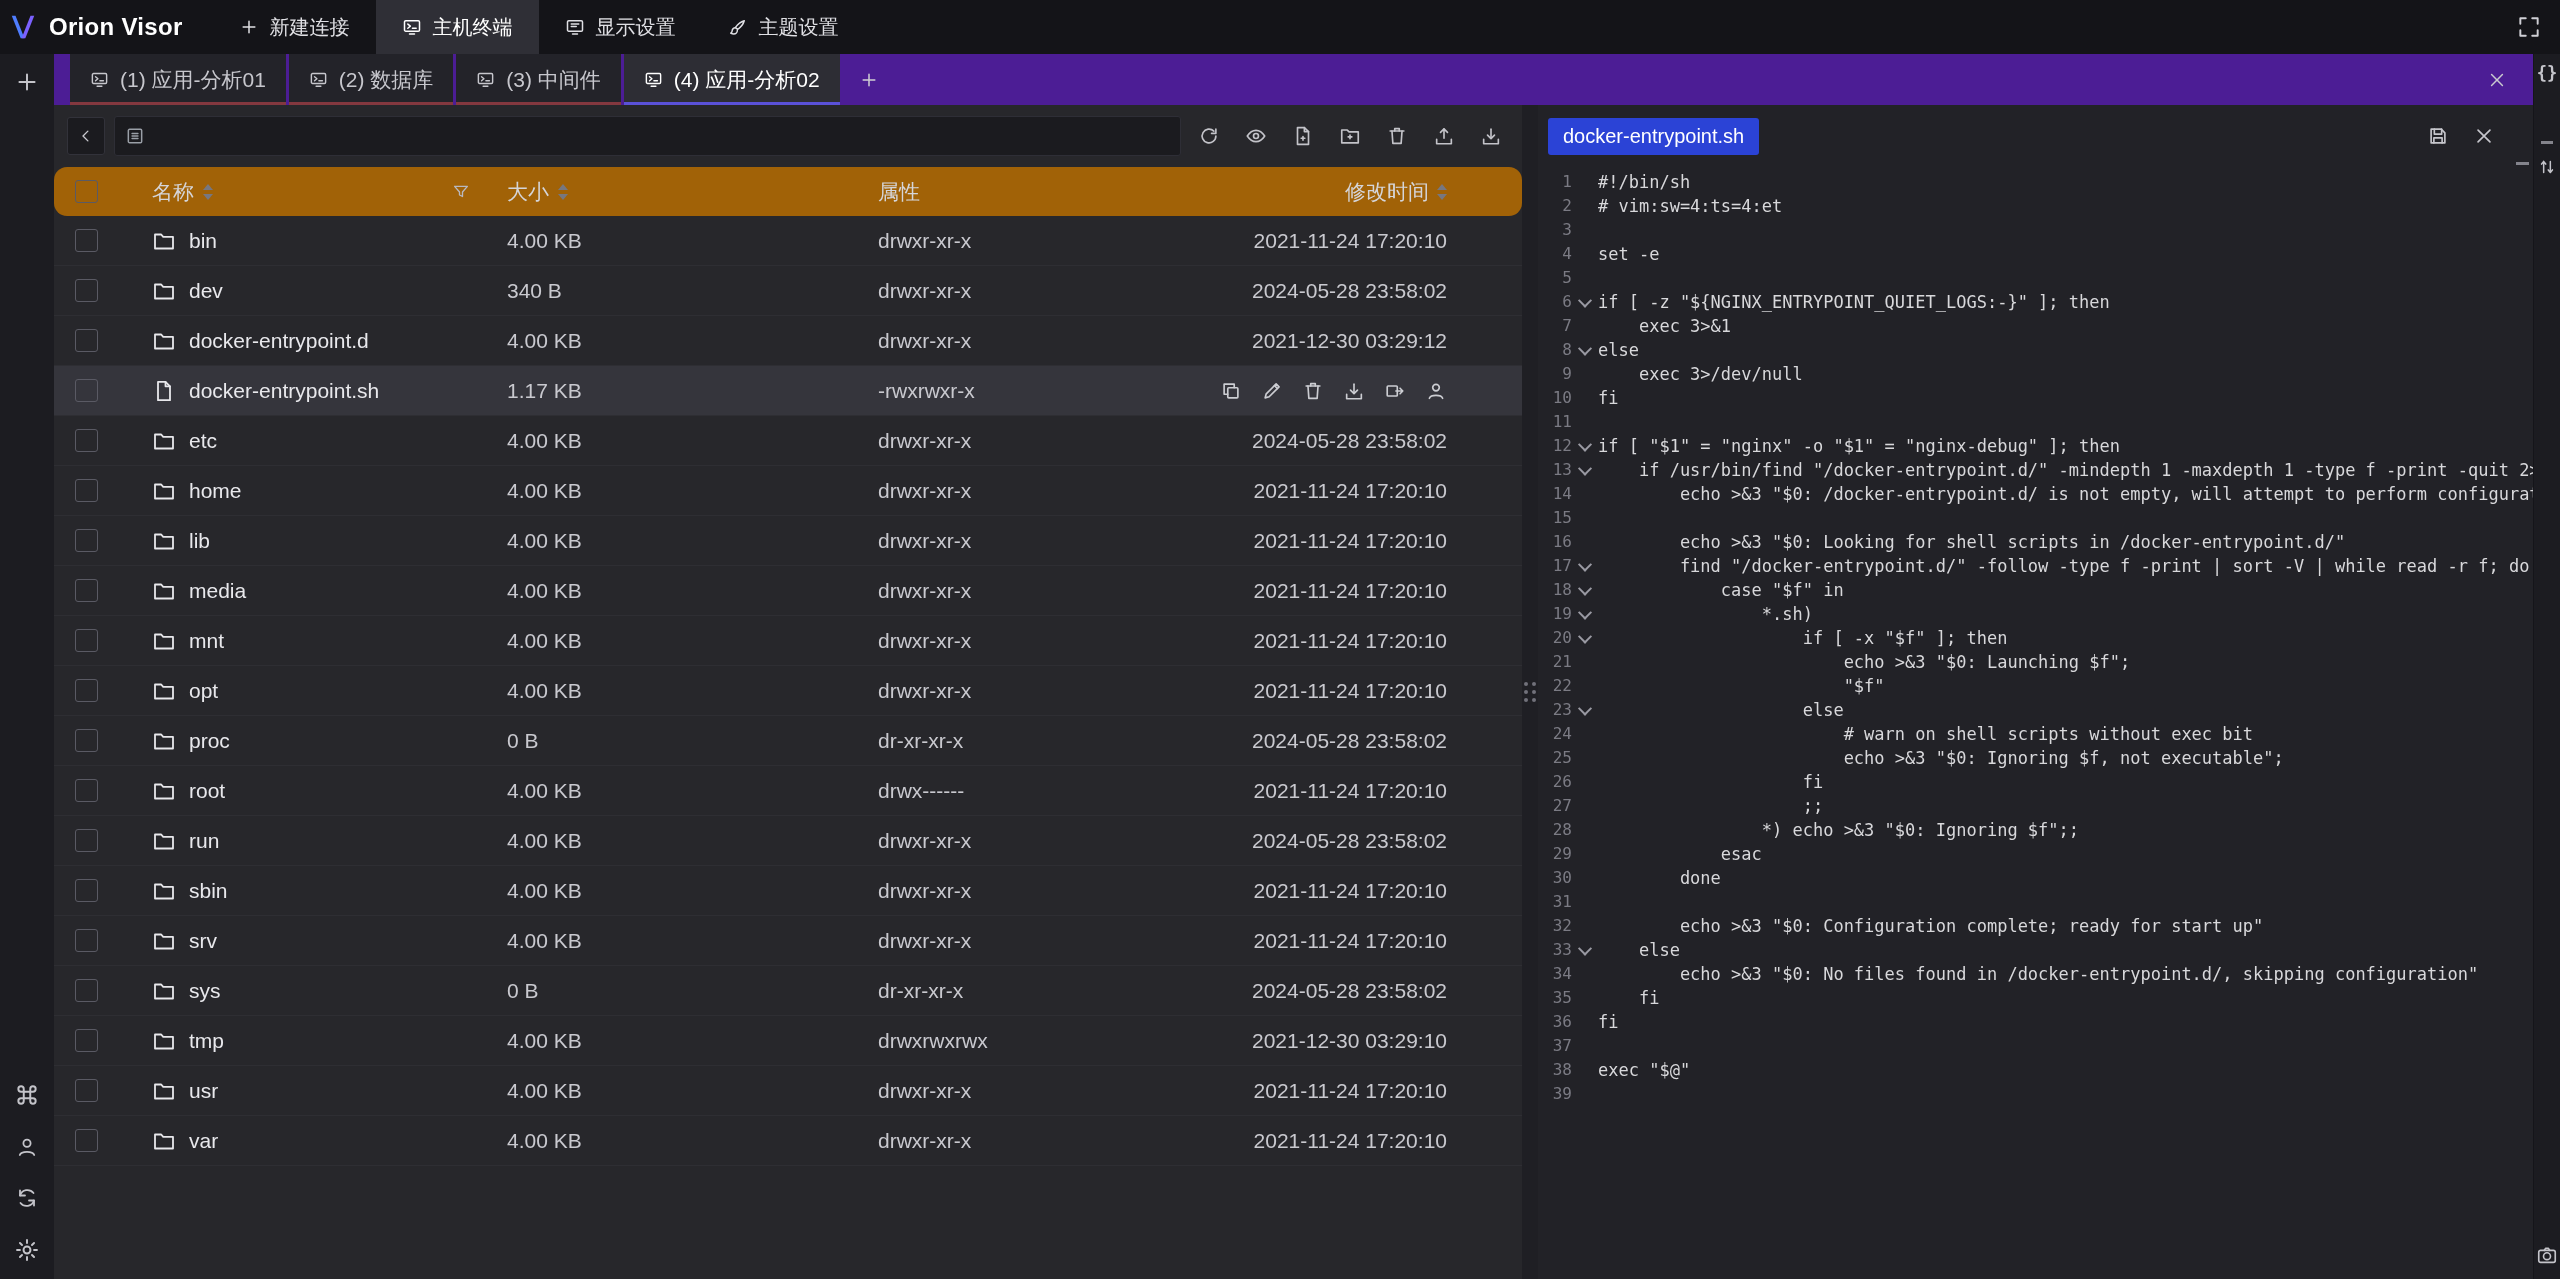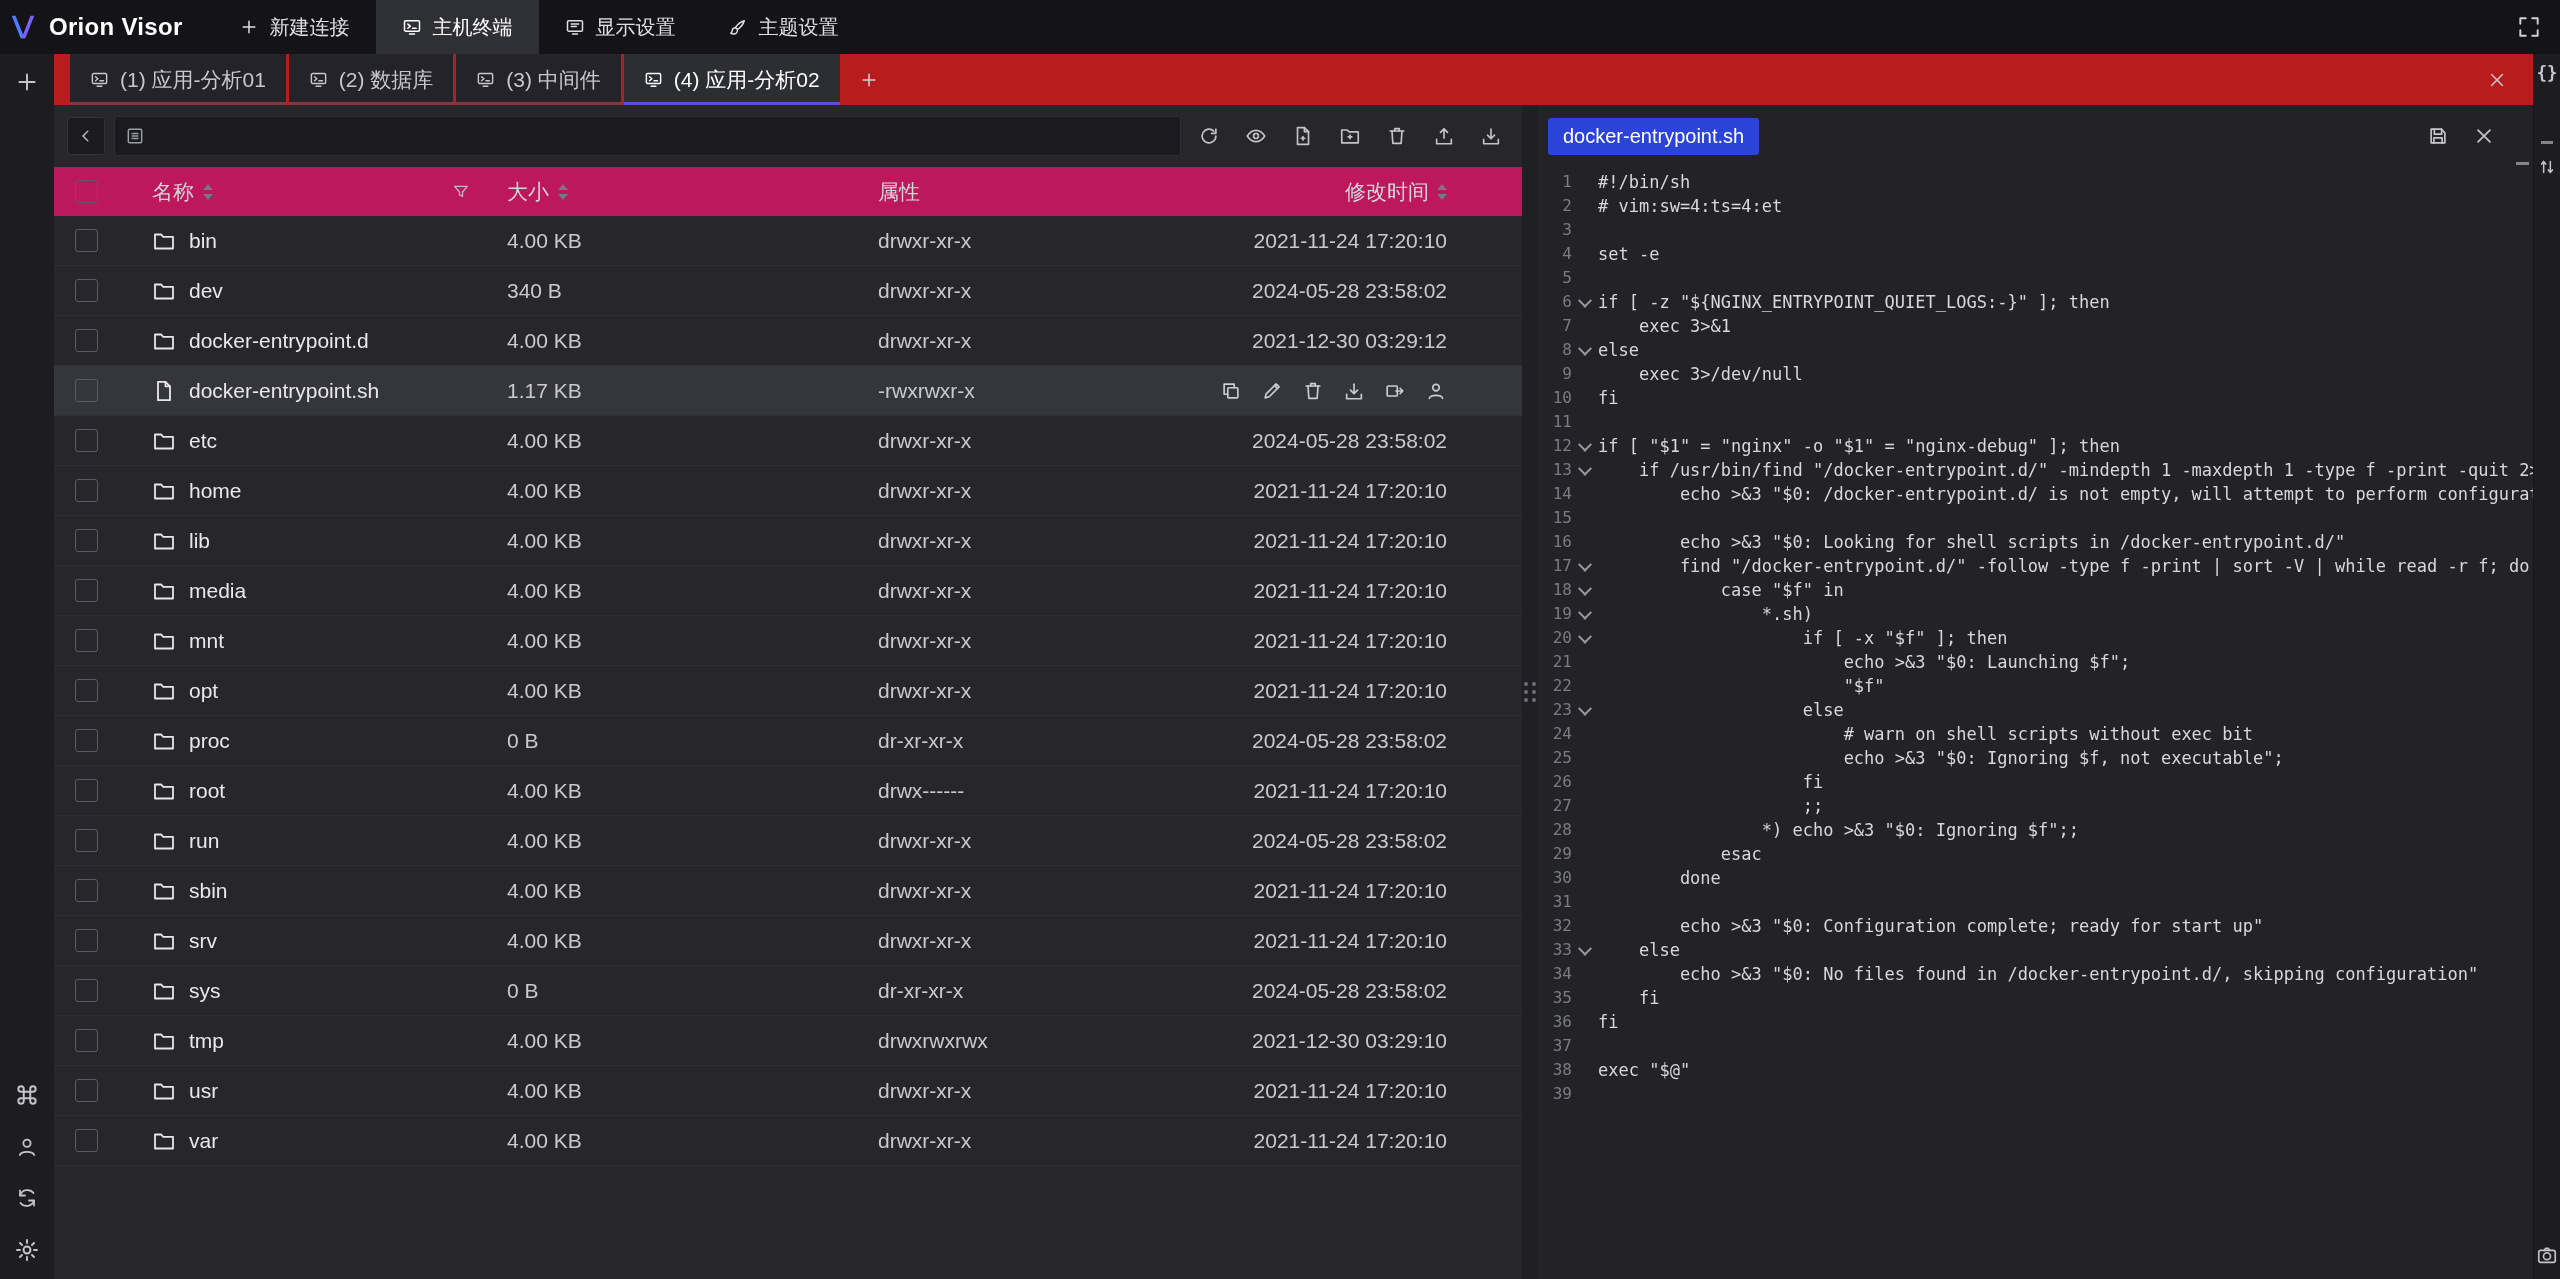--- a/index.html
+++ b/index.html
@@ -25,41 +25,41 @@
 
   
   .mainrow{display:flex;height:1225px;}
   .left-strip{width:54px;flex:none;background:#1c1c21;display:flex;flex-direction:column;align-items:center;position:relative;color:#c4c4ca;}
   .strip-plus{margin-top:15px;}
   .strip-bottom{position:absolute;bottom:0;left:0;right:0;display:flex;flex-direction:column;align-items:center;gap:27px;padding-bottom:16px;}
 
   .center{flex:1;display:flex;flex-direction:column;min-width:0;}
 
   
-  .tabbar{height:51px;flex:none;background:#b91c1c;display:flex;align-items:stretch;padding-left:16px;}
+  .tabbar{height:51px;flex:none;background:#4c1d95;display:flex;align-items:stretch;padding-left:16px;}
   .tab{position:relative;display:flex;align-items:center;gap:11px;padding:0 20px;margin-right:3px;background:#232329;color:#c7c7cd;font-size:21px;white-space:nowrap;}
   .tab::after{content:"";position:absolute;left:0;right:0;bottom:0;height:3px;background:var(--tab-idle-underline,#83383f);}
   .tab.active{background:#2d2d34;color:#ffffff;}
   .tab.active::after{background:var(--tab-active-underline,#5a51d8);}
   .newtab{width:52px;display:flex;align-items:center;justify-content:center;color:#cfcfd4;}
   .tabbar-close{margin-left:auto;display:flex;align-items:center;padding-right:26px;color:#c9c9cf;}
 
   
   .panels{flex:1;display:flex;min-height:0;}
 
   
   .file-panel{width:1468px;flex:none;background:#27272b;display:flex;flex-direction:column;min-height:0;}
   .fm-toolbar{height:62px;flex:none;display:flex;align-items:center;gap:9px;padding:0 12px 0 13px;}
   .back-btn{width:36px;height:36px;flex:none;background:#1b1b1f;border:1px solid #32323a;border-radius:3px;color:#c9c9cf;display:flex;align-items:center;justify-content:center;}
   .path-input{flex:1;height:38px;background:#1b1b1f;border:1px solid #2e2e36;border-radius:3px;display:flex;align-items:center;gap:9px;padding:0 10px;color:#9a9fa7;}
   .path-text{flex:1;background:transparent;border:none;outline:none;color:#d8d8da;font-size:20px;font-family:"Liberation Sans",sans-serif;}
   .tb-btn{width:38px;height:38px;flex:none;display:flex;align-items:center;justify-content:center;color:#c3c3c9;border-radius:3px;}
 
   .fm-grid{display:grid;grid-template-columns:65px 355px 371px 373px 1fr;align-items:center;}
-  .fm-head{height:49px;flex:none;background:#be185d;font-size:21px;color:#d5d5d9;}
+  .fm-head{height:49px;flex:none;background:#a16207;font-size:21px;color:#d5d5d9;border-radius:13px;}
   .fm-body{flex:1;overflow:hidden;}
   .fm-row{height:49px;font-size:21px;color:#c9c9cf;border-bottom:1px solid #2e2e33;}
   .fm-row.hovered{background:#35353c;}
   .c-check{display:flex;justify-content:center;}
   .checkbox{width:21px;height:21px;border:1.5px solid #5a5a64;border-radius:3px;background:transparent;}
   .c-name{display:flex;gap:13px;padding-left:33px;color:#e8e8ec;min-width:0;white-space:nowrap;}
   .h-name{display:flex;align-items:center;gap:9px;padding-left:33px;}
   .h-size,.h-attr{display:flex;align-items:center;gap:9px;padding-left:33px;}
   .h-mtime{display:flex;align-items:center;gap:8px;justify-content:flex-end;padding-right:75px;}
   .c-size,.c-attr{padding-left:33px;white-space:nowrap;}

